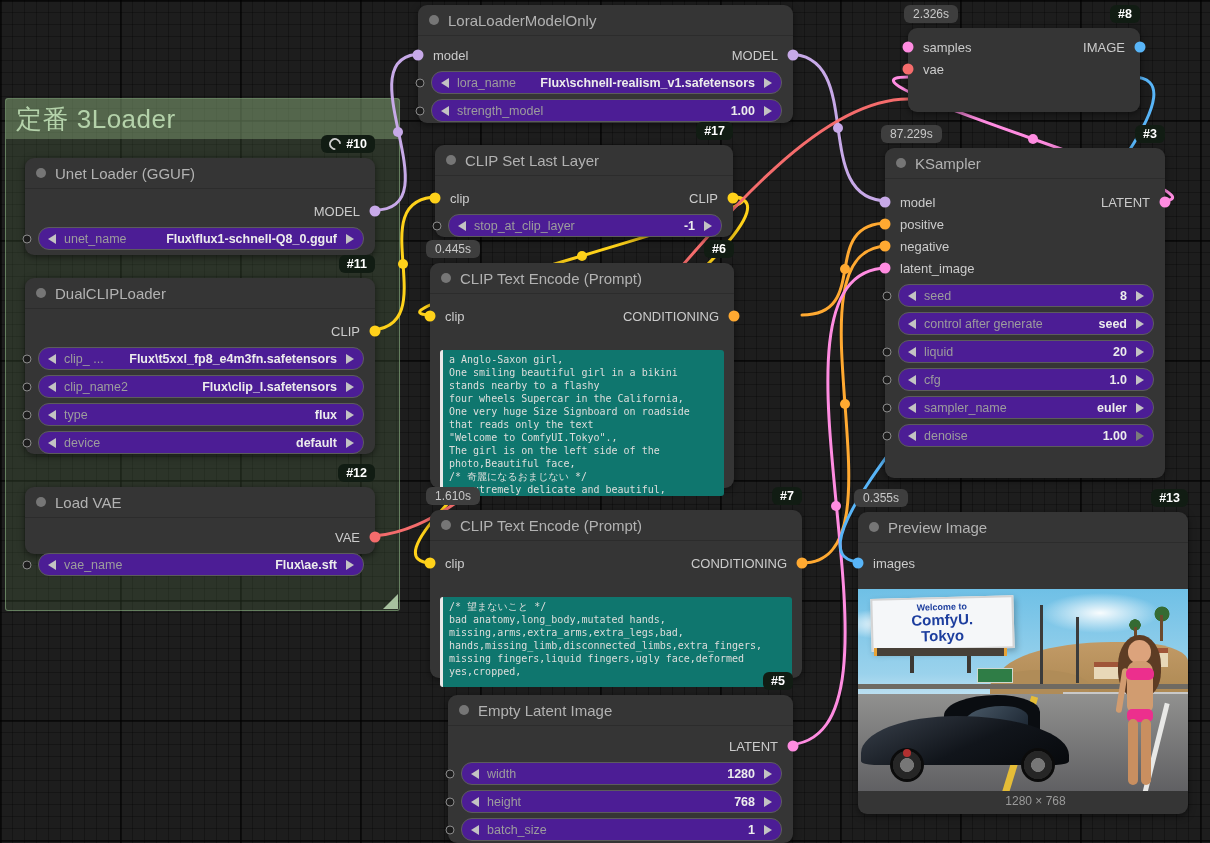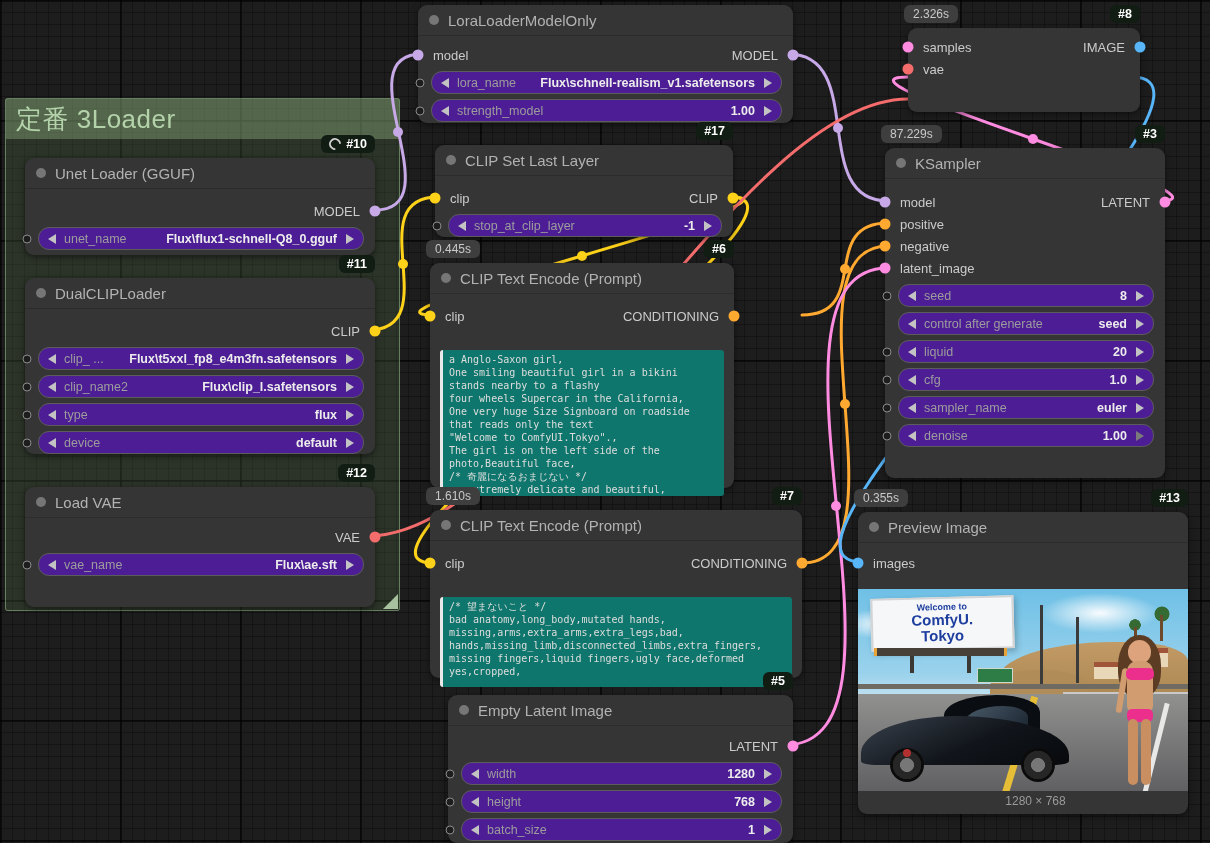--- a/index.html
+++ b/index.html
@@ -221,21 +221,21 @@
       <div class="widget">
         <span class="wsock"></span>
         <span class="arr-l"></span>
         <span class="wname">device</span>
         <span class="wval">default</span>
         <span class="arr-r"></span>
       </div>
     </div>
   </div>
 
-  <div class="node" style="left:25px;top:487px;width:350px;height:120px;">
+  <div class="node" style="left:25px;top:487px;width:350px;height:67px;">
     <span class="id-badge">
         <span>#12</span>
       </span>
     <div class="node-header">
       <span class="collapse-dot"></span>
       <span class="node-title">Load VAE</span>
     </div>
     <div class="slots" style="padding-top:8px;">
       <div class="slot-row">
         <span class="out-label">VAE</span>

